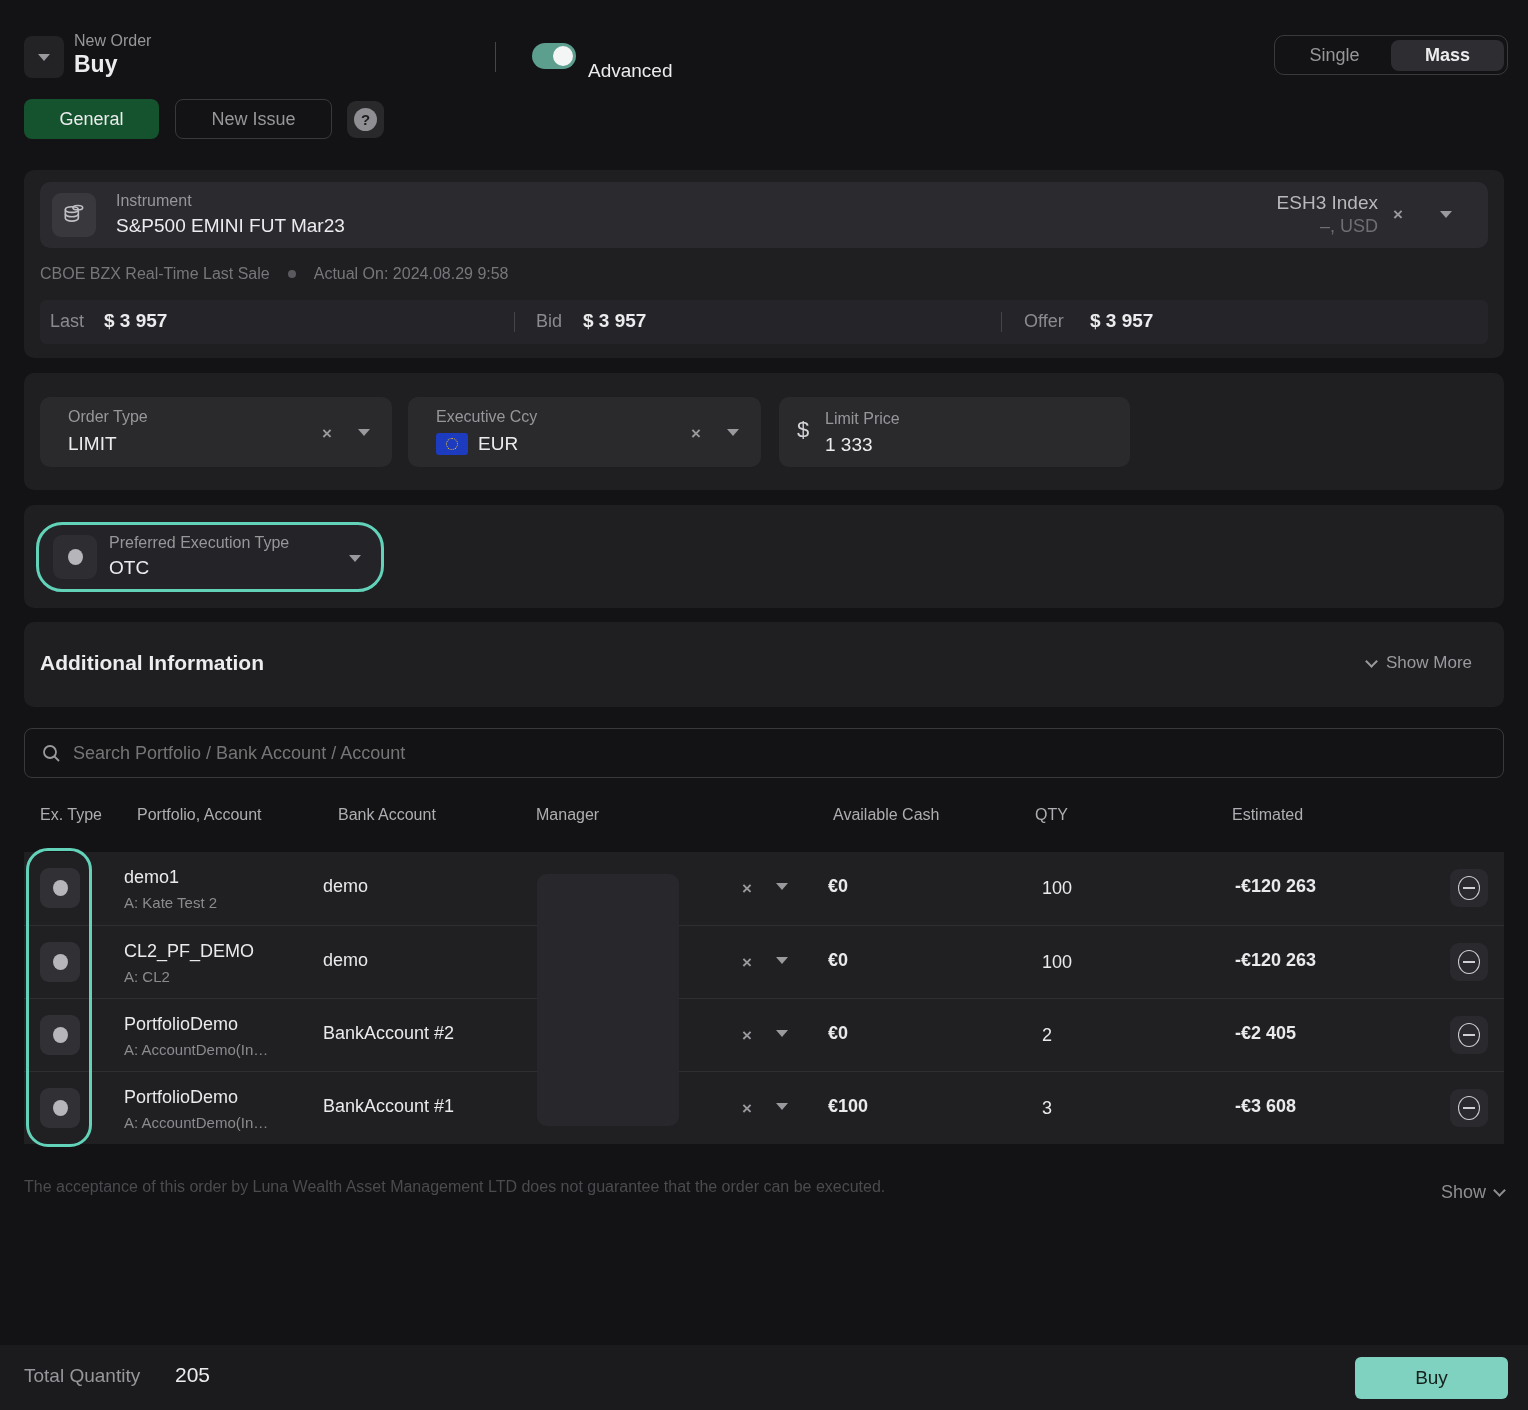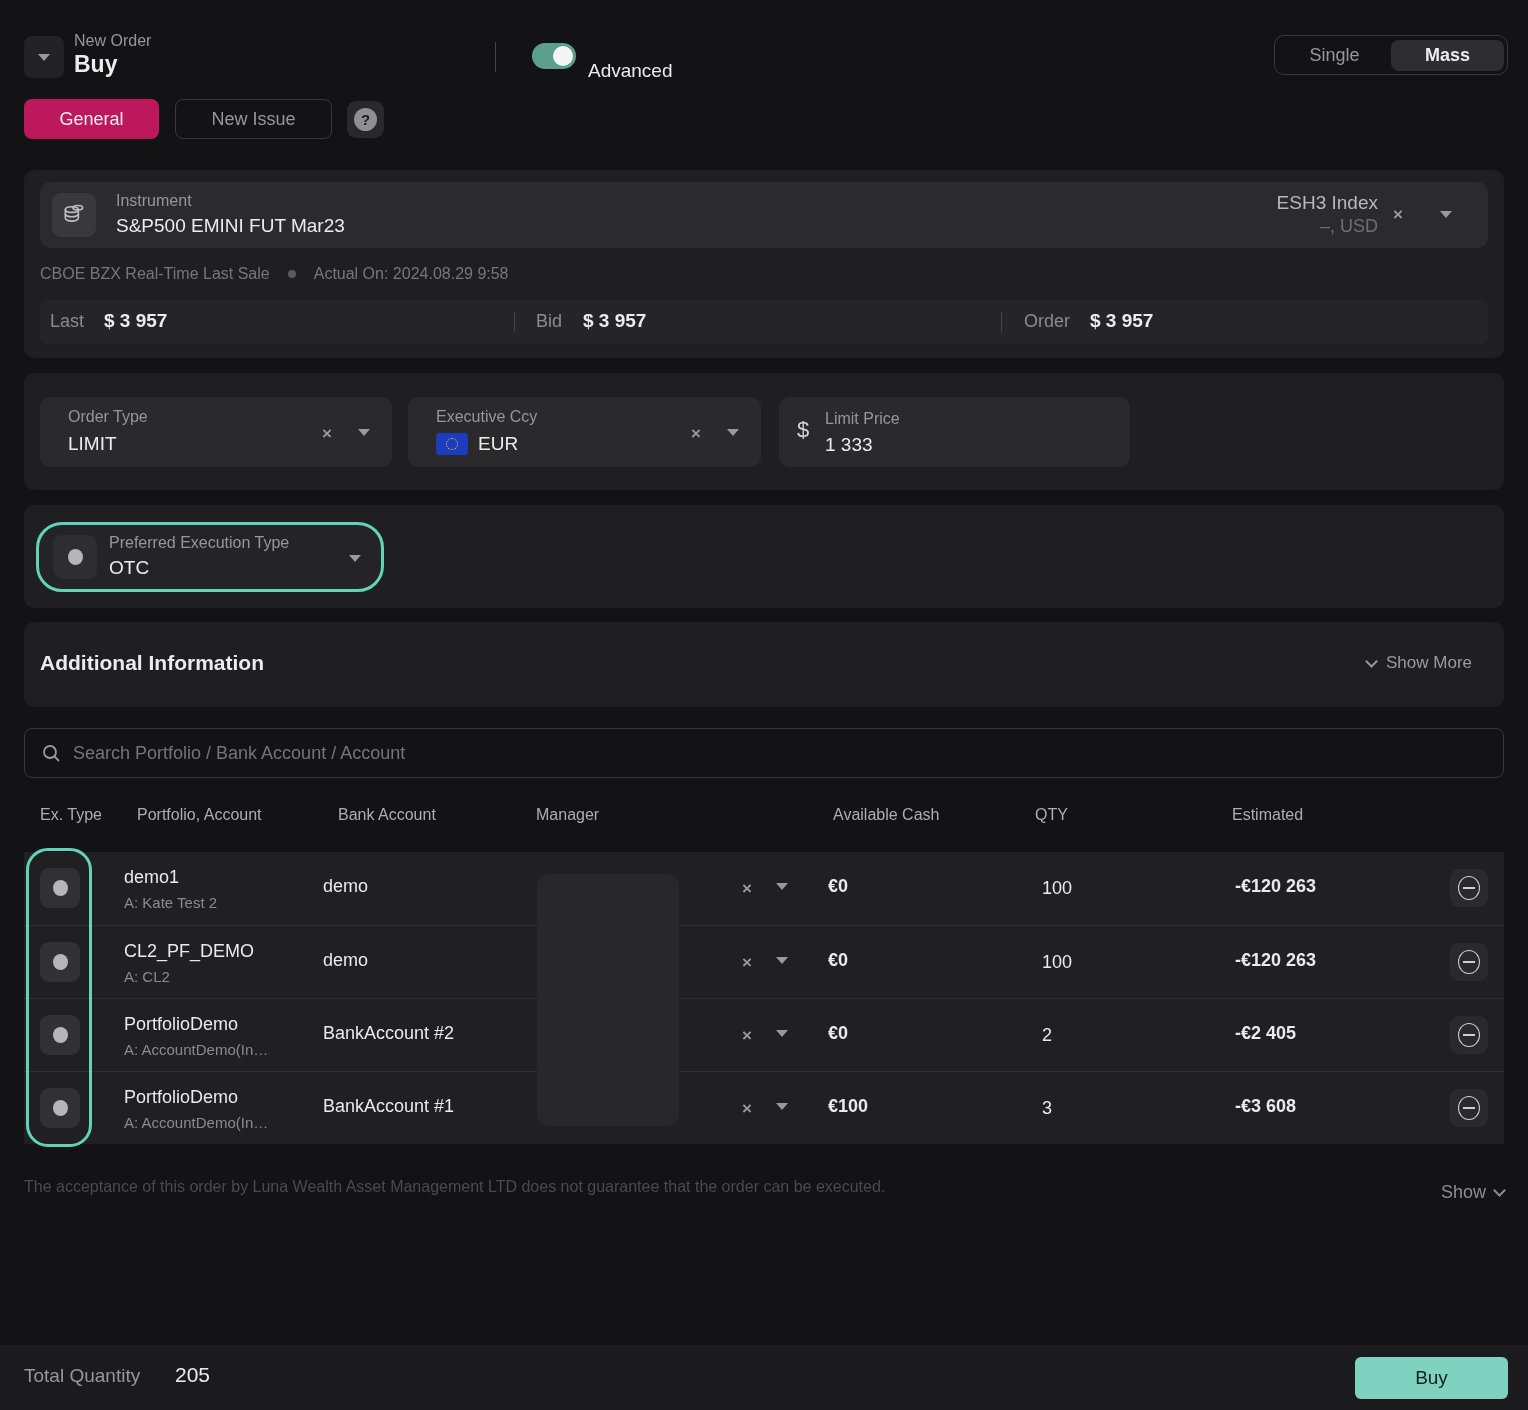--- a/index.html
+++ b/index.html
@@ -54,21 +54,21 @@
   <div class="abs" style="left:532px;top:43px;width:44px;height:26px;background:var(--toggle);border-radius:13px">
     <span class="abs" style="right:3px;top:3px;width:20px;height:20px;background:#f4f6f6;border-radius:50%"></span>
   </div>
   <div class="abs" style="left:588px;top:60px;font-size:19px;color:var(--white)">Advanced</div>
 
   <div class="abs" style="left:1274px;top:35px;width:234px;height:40px;border:1px solid #3a3a3e;border-radius:10px;display:flex;align-items:center;padding:3px">
     <div style="flex:1;text-align:center;font-size:18px;color:var(--gray)">Single</div>
     <div style="flex:1;text-align:center;font-size:18px;color:var(--white);font-weight:700;background:#2e2e32;border-radius:8px;padding:5px 0">Mass</div>
   </div>
 
-  <div class="abs" style="left:24px;top:99px;width:135px;height:40px;background:#be185d;border-radius:8px;display:flex;align-items:center;justify-content:center;font-size:18px;color:var(--white)">General</div>
+  <div class="abs" style="left:24px;top:99px;width:135px;height:40px;background:#14532d;border-radius:8px;display:flex;align-items:center;justify-content:center;font-size:18px;color:var(--white)">General</div>
   <div class="abs" style="left:175px;top:99px;width:157px;height:40px;border:1px solid #39393d;border-radius:8px;display:flex;align-items:center;justify-content:center;font-size:18px;color:var(--gray)">New Issue</div>
   <div class="abs" style="left:347px;top:101px;width:37px;height:37px;background:#29292c;border-radius:9px;display:flex;align-items:center;justify-content:center">
     <span style="width:23px;height:23px;background:#8f8f93;border-radius:50%;display:flex;align-items:center;justify-content:center;color:#1c1c1e;font-size:15px;font-weight:700">?</span>
   </div>
 
   <div class="abs panel" style="left:24px;top:170px;width:1480px;height:188px">
 
     <div class="abs fieldbox" style="left:16px;top:12px;width:1448px;height:66px;background:#2b2b2f">
       <div class="abs sq-icon" style="left:12px;top:11px;width:44px;height:44px;background:#39393d">
         <svg width="26" height="26" viewBox="0 0 24 24" fill="none" stroke="#c0c0c4" stroke-width="1.5">
@@ -92,21 +92,21 @@
       <span>Actual On: 2024.08.29 9:58</span>
     </div>
 
     <div class="abs" style="left:16px;top:130px;width:1448px;height:44px;background:#252529;border-radius:6px">
       <span class="abs" style="left:10px;top:11px;font-size:18px;color:#8b8b8f">Last</span>
       <span class="abs bold" style="left:64px;top:10px;font-size:19px">$ 3 957</span>
       <span class="abs divv" style="left:474px;top:12px;height:20px"></span>
       <span class="abs" style="left:496px;top:11px;font-size:18px;color:#8b8b8f">Bid</span>
       <span class="abs bold" style="left:543px;top:10px;font-size:19px">$ 3 957</span>
       <span class="abs divv" style="left:961px;top:12px;height:20px"></span>
-      <span class="abs" style="left:984px;top:11px;font-size:18px;color:#8b8b8f">Order</span>
+      <span class="abs" style="left:984px;top:11px;font-size:18px;color:#8b8b8f">Offer</span>
       <span class="abs bold" style="left:1050px;top:10px;font-size:19px">$ 3 957</span>
     </div>
   </div>
 
   <div class="abs panel" style="left:24px;top:373px;width:1480px;height:117px">
 
     <div class="abs fieldbox" style="left:16px;top:24px;width:352px;height:70px">
       <div class="abs lbl" style="left:28px;top:11px">Order Type</div>
       <div class="abs val" style="left:28px;top:36px">LIMIT</div>
       <span class="abs xicon" style="right:60px;top:28px">×</span>

